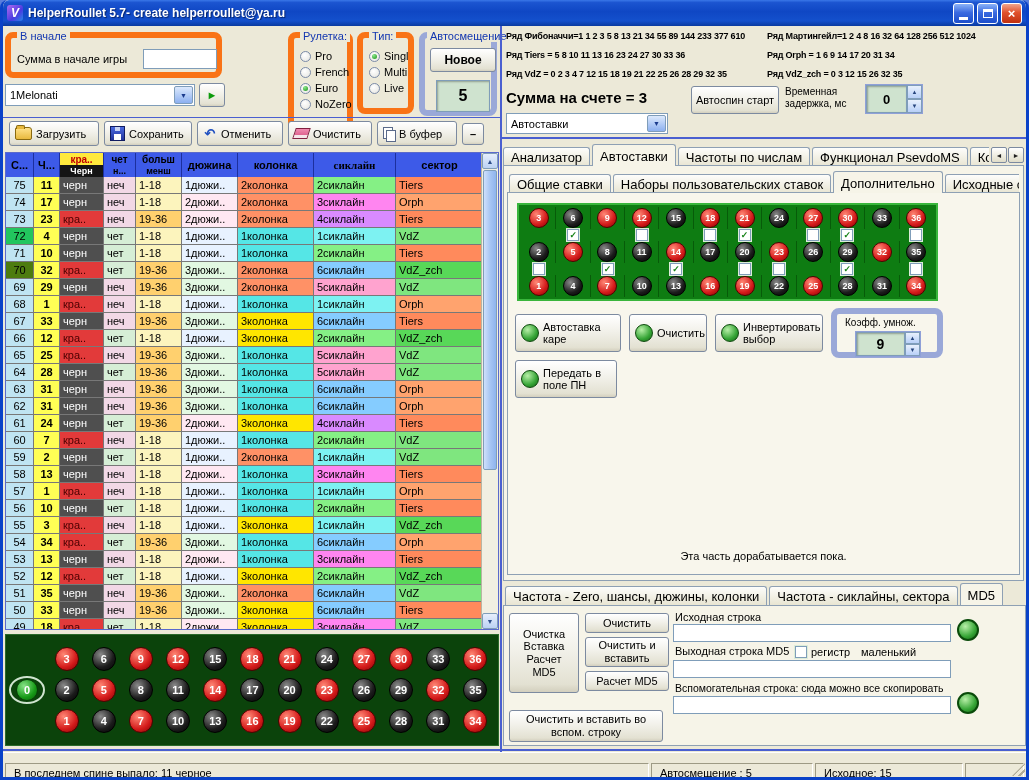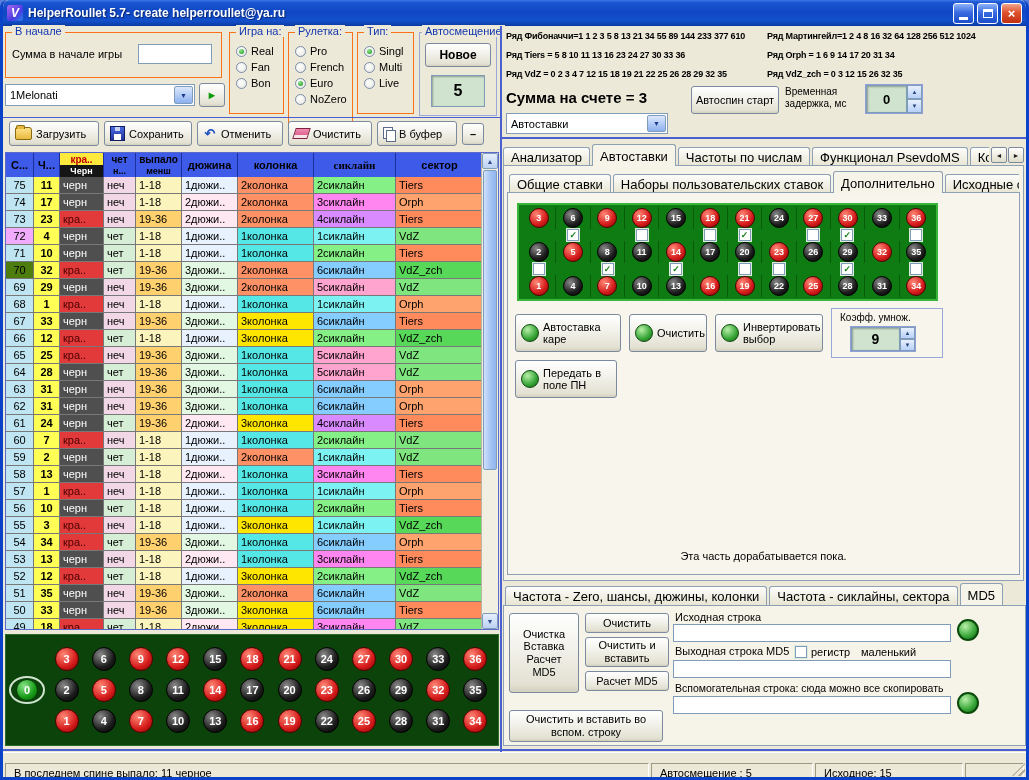--- a/index.html
+++ b/index.html
@@ -17,21 +17,21 @@
   .wb{width:21px;height:21px;border-radius:3px;border:1px solid #fff;margin-left:3px;display:flex;align-items:center;justify-content:center;color:#fff;font-size:13px;font-weight:bold;box-sizing:border-box;}
   .wb.min,.wb.max{background:linear-gradient(180deg,#8ab2f8,#3a6ae0 45%,#1c4ecb);}
   .wb.cls{background:linear-gradient(180deg,#f0a58c,#e0512c 45%,#c03010);}
   .wb.min i{display:block;width:9px;height:3px;background:#fff;margin-top:10px;}
   .wb.max i{display:block;width:10px;height:9px;border:1px solid #fff;border-top:3px solid #fff;box-sizing:border-box;}
   
   #content{position:absolute;left:0;top:26px;width:1023px;height:751px;background:#ECE9D8;}
   #content > div, #content > span, #content > input{position:absolute;box-sizing:border-box;}
   .lbl{font-size:11px;color:#000;position:absolute;white-space:nowrap;}
   .inp{position:absolute;background:#fff;border:1px solid #7f9db9;font:11px "Liberation Sans",sans-serif;padding:0 3px;box-sizing:border-box;}
-  .grp{position:absolute;border:1px solid #f97316;border-radius:0;box-sizing:border-box;}
+  .grp{position:absolute;border:6px solid #f97316;border-radius:8px;box-sizing:border-box;}
   .grp .cap{position:absolute;top:-8px;left:6px;background:#ECE9D8;padding:0 3px;font-size:11px;color:#1236b0;white-space:nowrap;}
   .grp-body{position:absolute;left:0;top:8px;right:0;}
   .radio-row{display:flex;align-items:center;gap:4px;margin:4px 0 0 6px;font-size:11px;white-space:nowrap;}
   .radio{width:11px;height:11px;border-radius:50%;border:1px solid #7b8ba8;background:radial-gradient(circle at 40% 35%,#fff,#e4e4de);flex:none;position:relative;box-sizing:border-box;}
   .radio.sel::after{content:"";position:absolute;left:2px;top:2px;width:5px;height:5px;border-radius:50%;background:radial-gradient(circle at 35% 30%,#8ce68c,#169216);}
   .xbtn{background:linear-gradient(180deg,#ffffff,#f2f1ea 45%,#e3e1d2 90%,#d3cfbe);border:1px solid #7c8aa0;border-radius:3px;
     font-size:11px;color:#000;display:flex;align-items:center;justify-content:center;gap:4px;padding:0 5px;box-sizing:border-box;white-space:nowrap;cursor:default;}
   .xbtn.wrap{white-space:normal;justify-content:flex-start;text-align:left;line-height:1.1;}
   .xbtn.cwrap{white-space:normal;text-align:center;line-height:1.15;}
   .combo{position:absolute;background:#fff;border:1px solid #7f9db9;display:flex;align-items:center;font-size:11px;padding-left:4px;box-sizing:border-box;}
@@ -138,37 +138,20 @@
       <input class="inp" style="left: 132px; top: 11px; width: 74px; height: 20px;">
     </div>
     <div class="combo" style="left:2px;top:58px;width:190px;height:22px;">
       <span>1Melonati</span>
       <span class="combo-btn">▼</span>
     </div>
     <div class="xbtn" style="left:196px;top:57px;width:26px;height:24px;">
       <span class="play-ico">►</span>
     </div>
 
-    <div class="grp" style="left:226px;top:6px;width:55px;height:82px;">
-      <span class="cap">Игра на:</span>
-      <div class="grp-body" id="game-body">
-          <div class="radio-row">
-            <span class="radio sel"></span>
-            <span>Real</span>
-          </div>
-          <div class="radio-row">
-            <span class="radio"></span>
-            <span>Fan</span>
-          </div>
-          <div class="radio-row">
-            <span class="radio"></span>
-            <span>Bon</span>
-          </div>
-        </div>
-    </div>
     <div class="grp" style="left:354px;top:6px;width:57px;height:82px;">
       <span class="cap">Тип:</span>
       <div class="grp-body" id="type-body">
           <div class="radio-row">
             <span class="radio sel"></span>
             <span>Singl</span>
           </div>
           <div class="radio-row">
             <span class="radio"></span>
             <span>Multi</span>
@@ -242,21 +225,21 @@
           </div>
           <div class="th" style="width: 44px;">
             <div class="th-top th-kra">кра..</div>
             <div class="th-sub th-chern">Черн</div>
           </div>
           <div class="th" style="width: 32px;">
             <div class="th-top">чет</div>
             <div class="th-sub">н...</div>
           </div>
           <div class="th" style="width: 46px;">
-            <div class="th-top">выпало</div>
+            <div class="th-top">больш</div>
             <div class="th-sub">менш</div>
           </div>
           <div class="th" style="width: 56px;">
             <div class="th-one">дюжина</div>
           </div>
           <div class="th" style="width: 76px;">
             <div class="th-one">колонка</div>
           </div>
           <div class="th" style="width: 82px; font-family: Liberation Serif, serif;">
             <div class="th-one">сиклайн</div>
@@ -293,21 +276,21 @@
             <div class="td ctr bold" style="width: 26px; background: rgb(255, 255, 85);">23</div>
             <div class="td " style="width: 44px; background: rgb(226, 58, 58); color: rgb(74, 0, 0);">кра..</div>
             <div class="td " style="width: 32px; background: rgb(242, 216, 230);">неч</div>
             <div class="td " style="width: 46px; background: rgb(255, 208, 110);">19-36</div>
             <div class="td " style="width: 56px; background: rgb(255, 232, 242);">2дюжи..</div>
             <div class="td " style="width: 76px; background: rgb(255, 145, 102);">2колонка</div>
             <div class="td " style="width: 82px; background: rgb(217, 138, 255);">4сиклайн</div>
             <div class="td " style="width: 88px; background: rgb(255, 138, 92);">Tiers</div>
           </div>
           <div class="tr">
-            <div class="td ctr" style="width: 28px; background: #f0abfc;">72</div>
+            <div class="td ctr" style="width: 28px; background: #22c55e;">72</div>
             <div class="td ctr bold" style="width: 26px; background: rgb(255, 255, 85);">4</div>
             <div class="td " style="width: 44px; background: rgb(79, 79, 79); color: rgb(255, 255, 255);">черн</div>
             <div class="td " style="width: 32px; background: rgb(214, 238, 214);">чет</div>
             <div class="td " style="width: 46px; background: rgb(252, 244, 189);">1-18</div>
             <div class="td " style="width: 56px; background: rgb(232, 242, 255);">1дюжи..</div>
             <div class="td " style="width: 76px; background: rgb(85, 230, 230);">1колонка</div>
             <div class="td " style="width: 82px; background: rgb(125, 242, 242);">1сиклайн</div>
             <div class="td " style="width: 88px; background: rgb(127, 230, 127);">VdZ</div>
           </div>
           <div class="tr">

